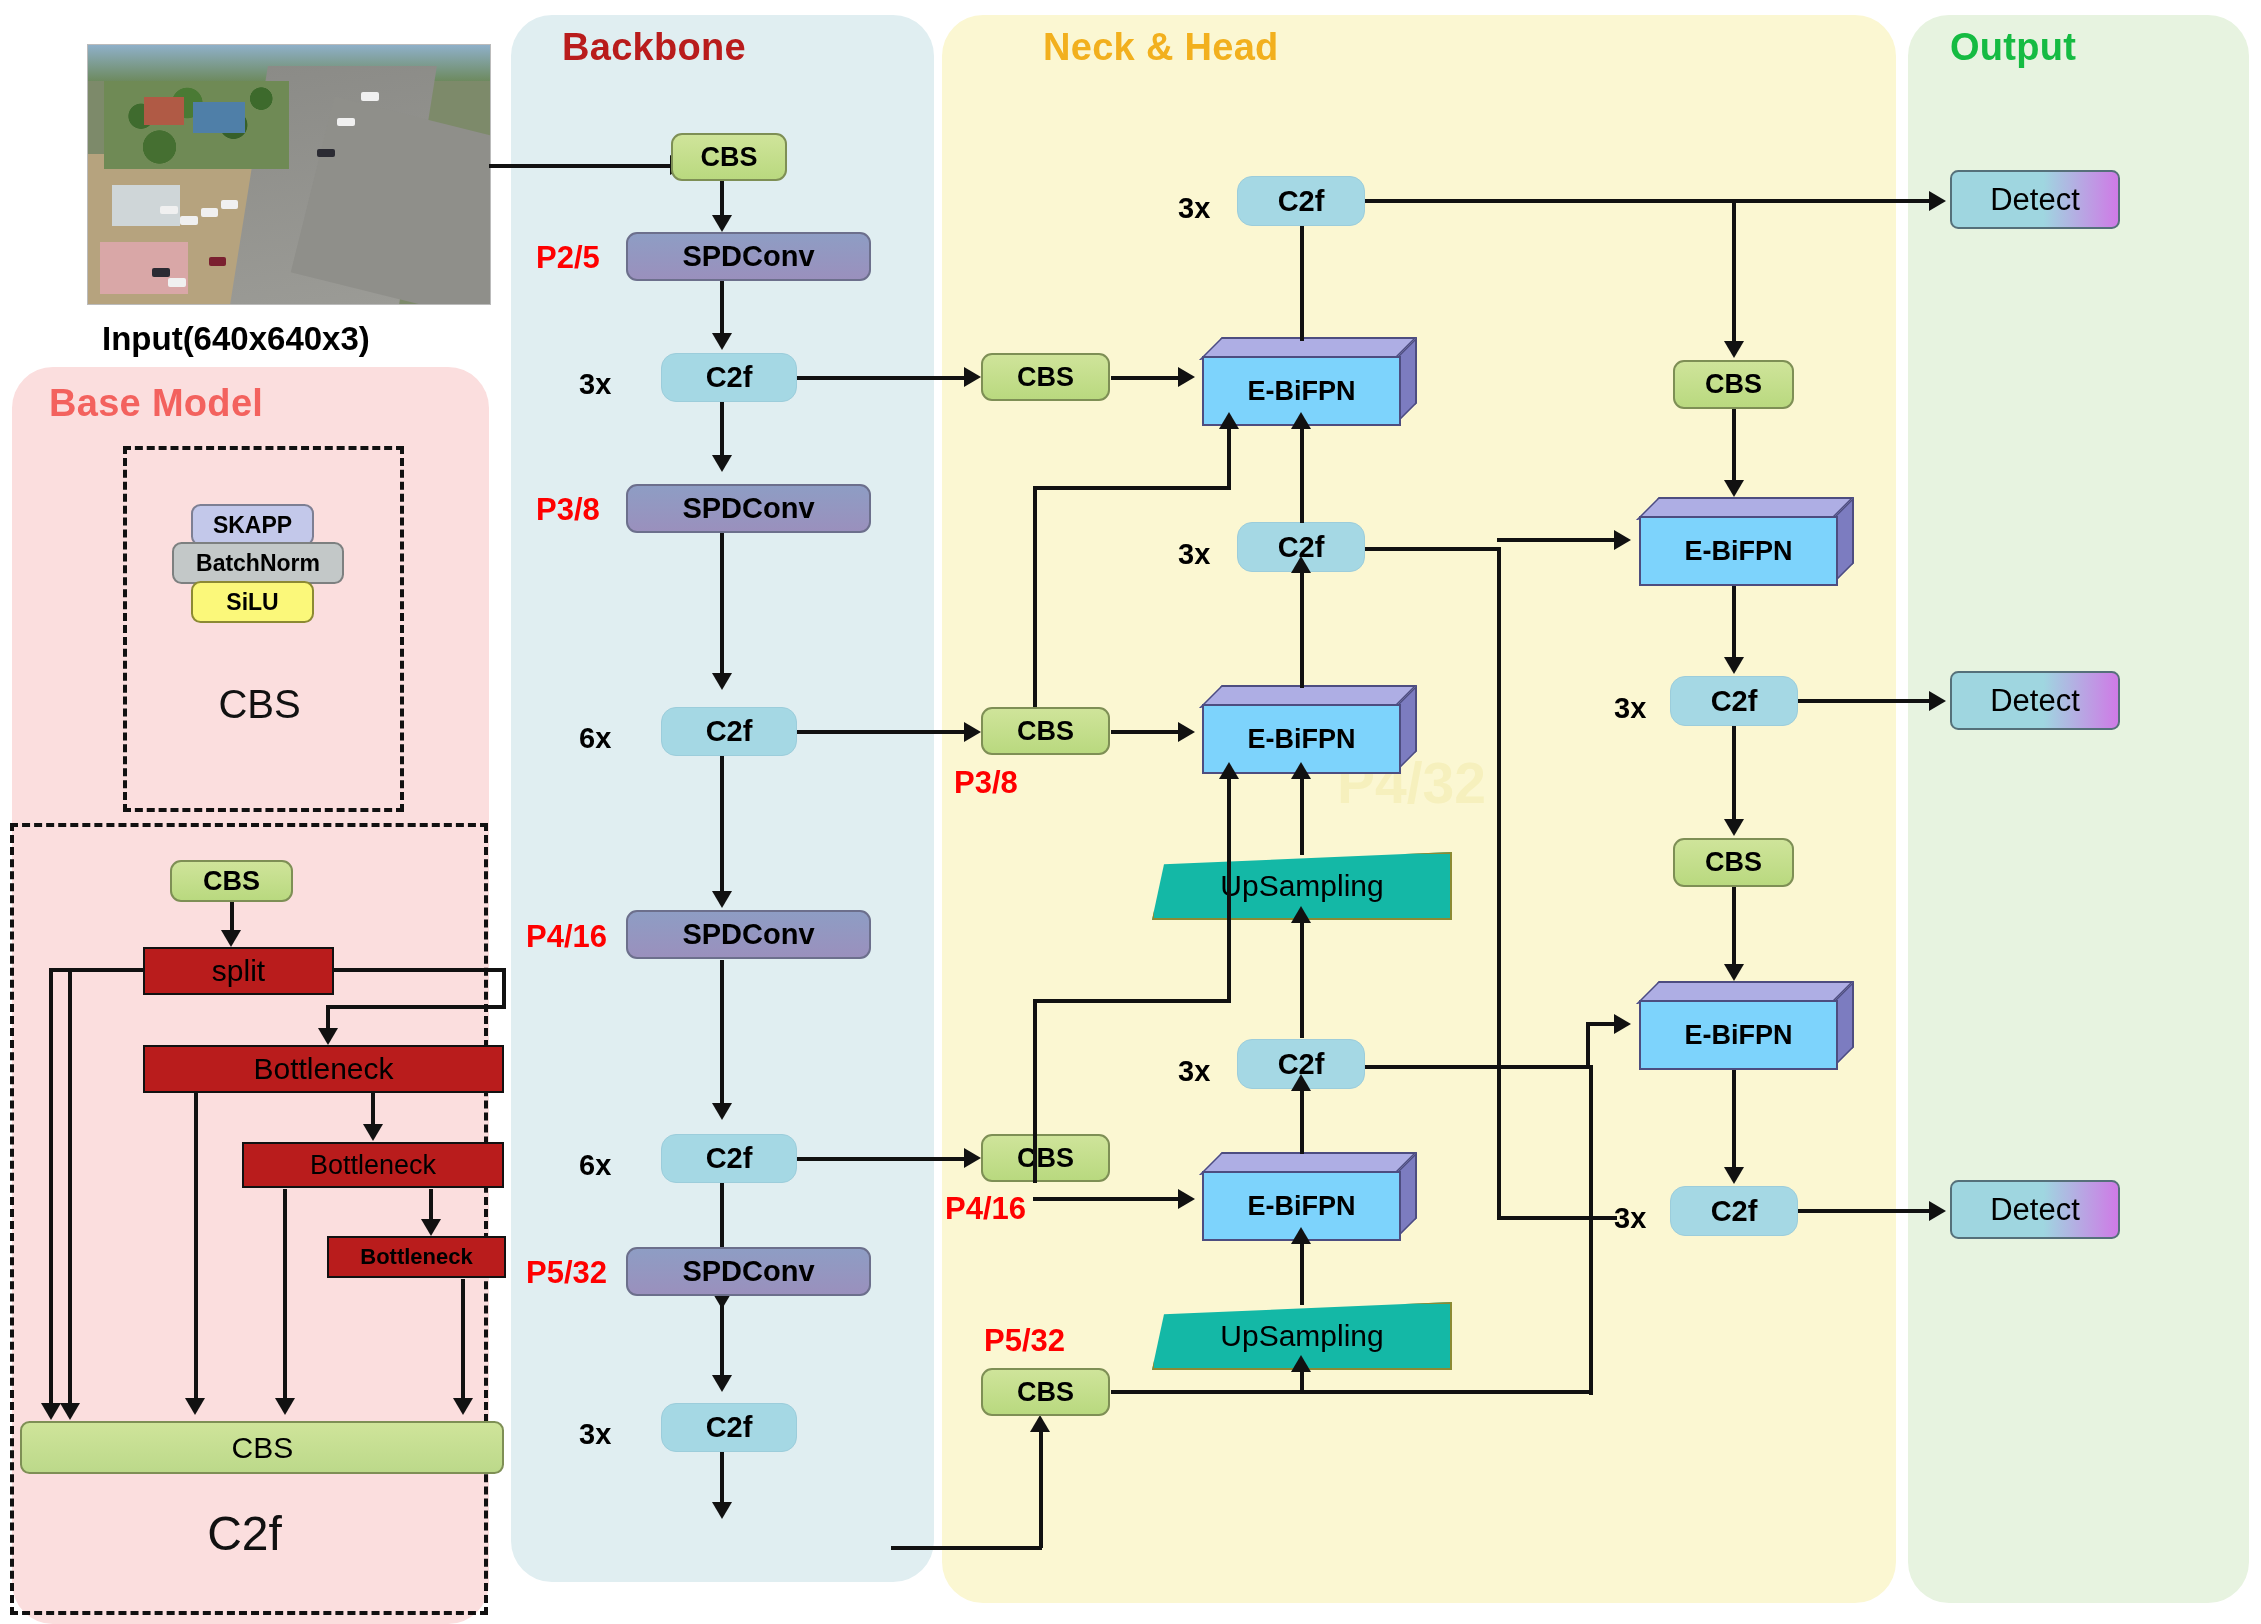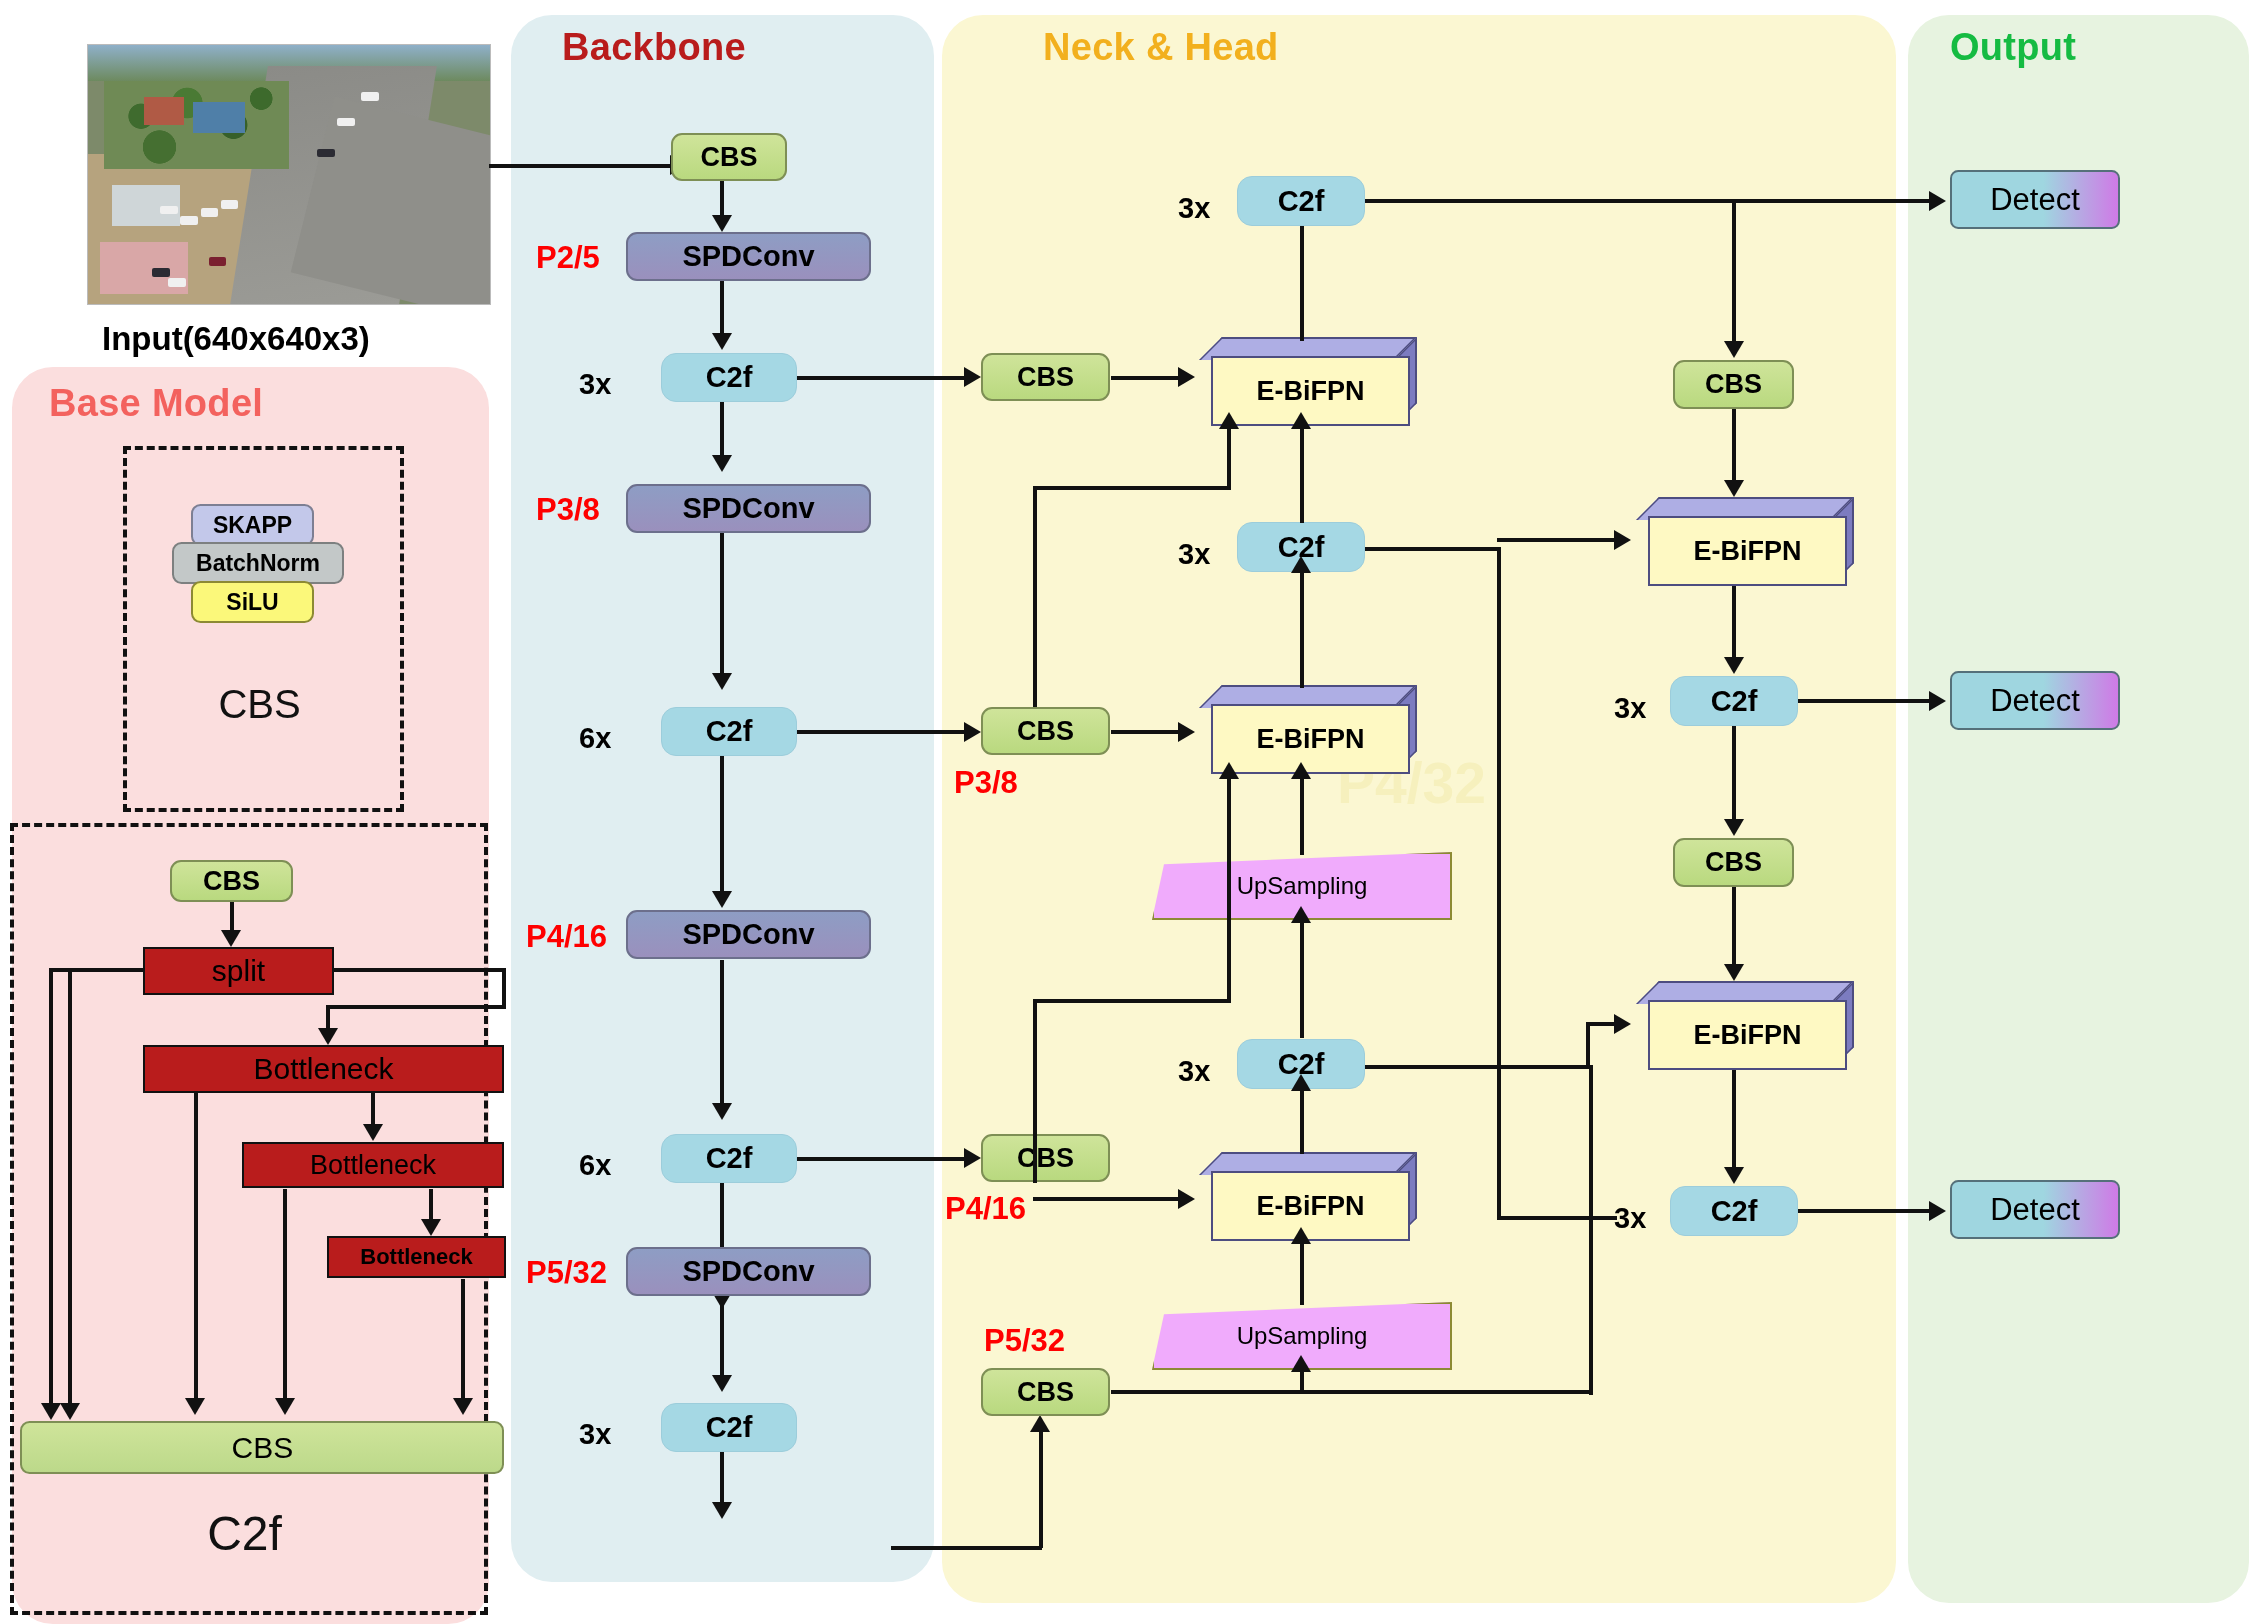--- a/index.html
+++ b/index.html
@@ -40,36 +40,36 @@
   
   .n-spd{background:linear-gradient(180deg,#8e9dc4,#9a90bd);
          border:2px solid #6c6f8c;border-radius:11px;font-size:29px;}
   
   .n-skapp{background:linear-gradient(180deg,#2ec5e8,#a9aebb);
            border:2.7px solid #60646e;border-radius:11px;font-size:29px;}
   
   .n-detect{background:linear-gradient(90deg,#9fd6e0 55%,#cf7ae6 100%);
             border:2.7px solid #55707a;border-radius:8.2px;font-size:31px;font-weight:normal;}
   
-  .n-ups{background:#f0abfc;border:2px solid #8c8a33;font-size:24px;font-weight:normal;
+  .n-ups{background:#14b8a6;border:2px solid #8c8a33;font-size:30px;font-weight:normal;
          clip-path:polygon(4% 18%, 100% 0%, 100% 100%, 0% 100%);}
   
   .n-rect{background:#b91c1c;border:2px solid #111;font-size:30px;font-weight:normal;}
   
   .n-cbsbar{background:linear-gradient(180deg,#cfe49a,#bcd98a);
             border:2px solid #7e8f55;border-radius:9.5px;font-size:30px;font-weight:normal;}
   
   .n-conv{background:#c3c8ea;border:2px solid #7d7f93;border-radius:9.5px;font-size:23px;}
   .n-bn{background:#c3c8c8;border:2px solid #7d8080;border-radius:9.5px;font-size:23px;}
   .n-silu{background:#fbf87a;border:2px solid #8c8a33;border-radius:9.5px;font-size:23px;}
 
   
   .n-bifpn{position:absolute;}
-  .n-bifpn .face{position:absolute;left:12px;bottom:0;width:calc(100% - 23px);height:calc(100% - 23px);
-       background:#fef9c3;border:2px solid #4d4d80;
+  .n-bifpn .face{position:absolute;left:3px;bottom:0;width:calc(100% - 23px);height:calc(100% - 23px);
+       background:#7dd3fc;border:2px solid #4d4d80;
        display:flex;align-items:center;justify-content:center;
        font-weight:bold;font-size:27px;color:#000;}
   .n-bifpn .top{position:absolute;left:0;top:0;width:calc(100% - 23px);height:23px;
        background:#aeaee4;border:2px solid #4d4d80;border-bottom:none;box-sizing:border-box;
        transform:skewX(-45deg);transform-origin:bottom left;}
   .n-bifpn .side{position:absolute;right:0;bottom:0;width:23px;height:calc(100% - 23px);
        background:#7c7cc0;border:2px solid #4d4d80;border-left:none;box-sizing:border-box;
        transform:skewY(-45deg);transform-origin:bottom left;}
 
   

